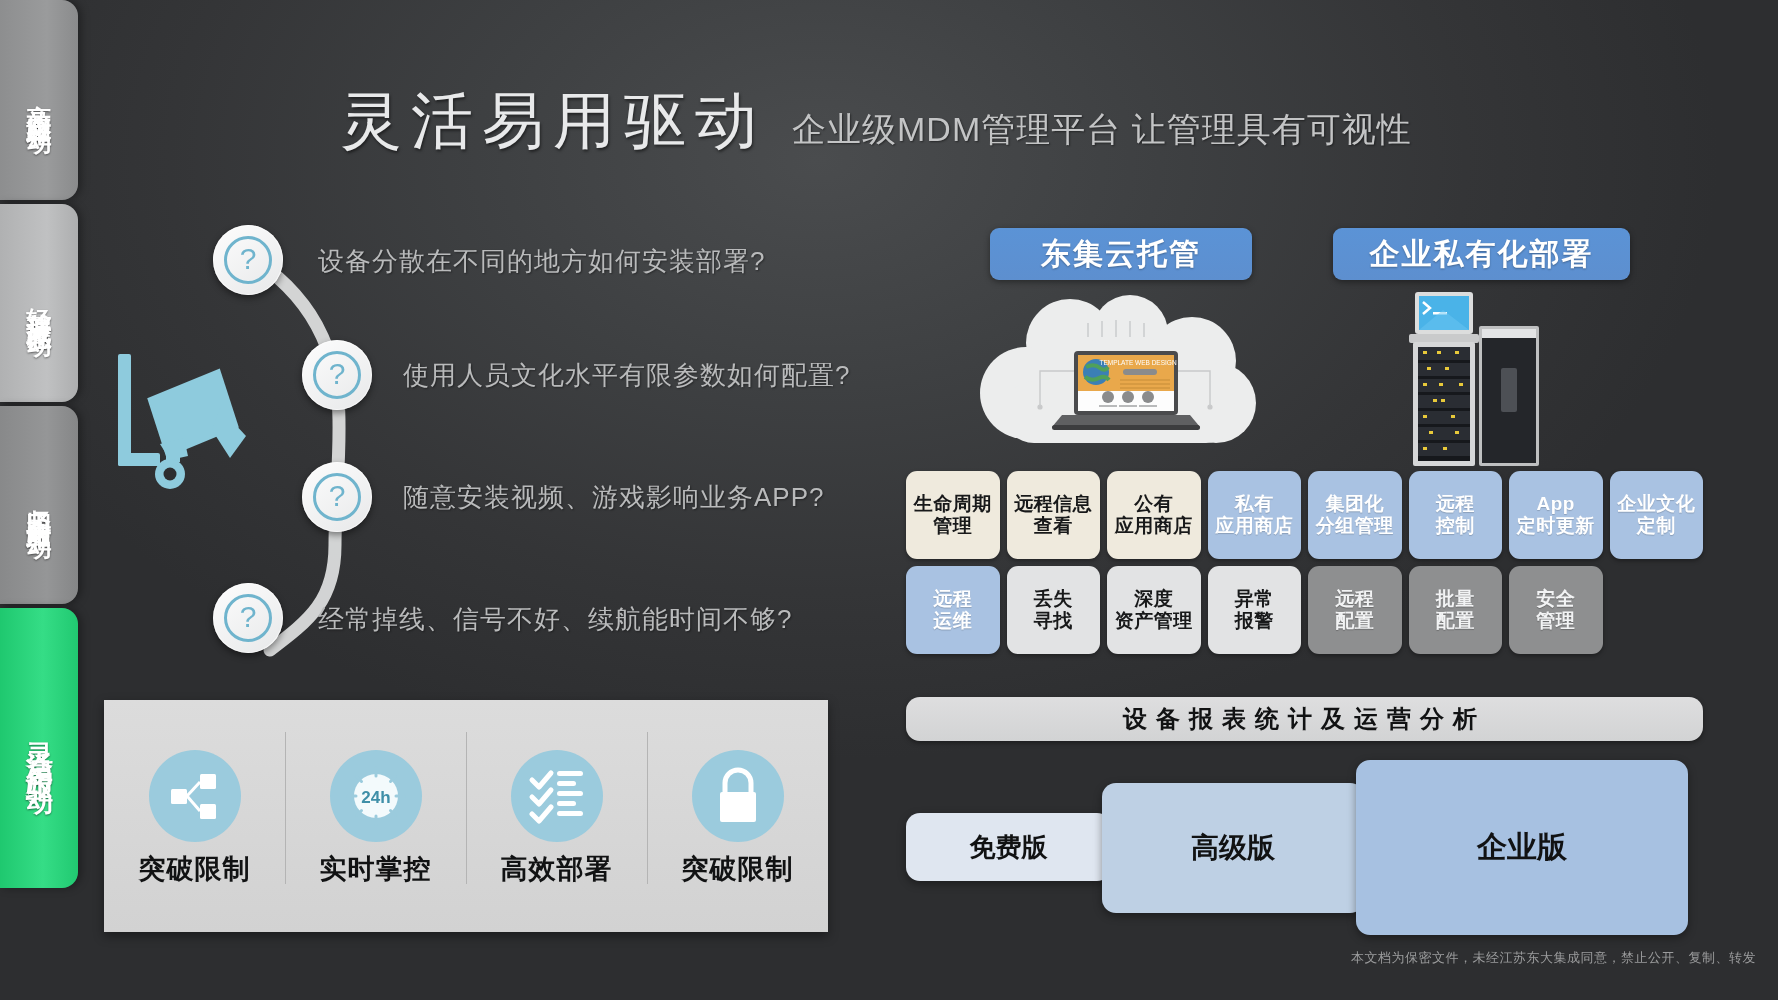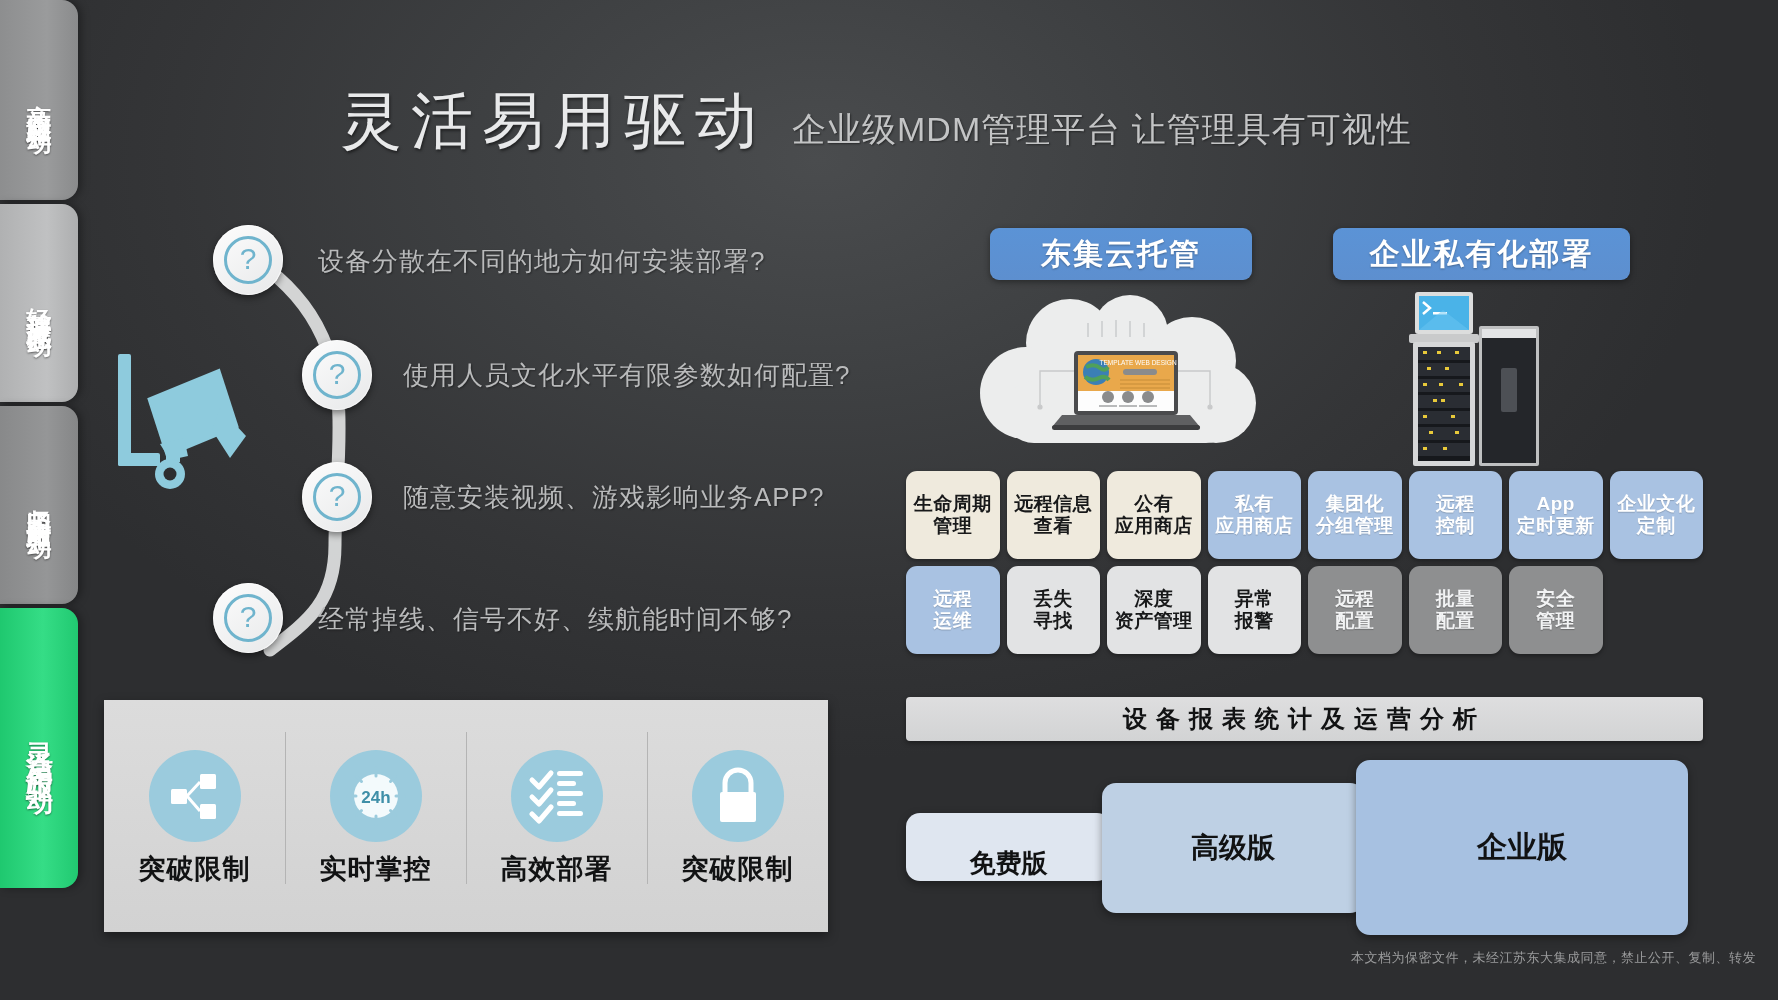--- a/index.html
+++ b/index.html
@@ -169,37 +169,37 @@
   }
   .tile.cream { background: #efeadd; color: #18191a; }
   .tile.blue  { background: #a9c2e2; color: #ffffff; text-shadow: 0 1px 1px rgba(0,0,0,0.18); }
   .tile.light { background: #e2e3e4; color: #18191a; }
   .tile.gray  { background: #8e8f90; color: #f2f3f4; text-shadow: 0 1px 1px rgba(0,0,0,0.25); }
 
   #report-bar {
     position: absolute; left: 906px; top: 697px;
     width: 797px; height: 44px;
     background: linear-gradient(to bottom,#dededf,#d2d3d4);
-    border-radius: 4px;
+    border-radius: 14px;
     box-shadow: 0 2px 5px rgba(0,0,0,0.4);
     display: flex; align-items: center; justify-content: center;
     font-size: 24px; font-weight: bold; color: #111213;
     letter-spacing: 9px;
   }
 
   
   #tiers { position: absolute; left: 906px; top: 760px; width: 800px; height: 175px; }
   .tier {
     position: absolute;
     border-radius: 14px;
     display: flex; align-items: center; justify-content: center;
     font-weight: bold; color: #111213;
     box-shadow: 0 3px 8px rgba(0,0,0,0.38);
   }
-  #tier-free  { left: 0;   top: 53px; width: 205px; height: 68px;  background: #dfe6f0; font-size: 26px; align-items: flex-end; }
+  #tier-free  { left: 0;   top: 53px; width: 205px; height: 68px;  background: #dfe6f0; font-size: 26px; }
   #tier-adv   { left: 196px; top: 23px; width: 262px; height: 130px; background: #bed0e4; font-size: 28px; }
   #tier-ent   { left: 450px; top: 0;  width: 332px; height: 175px; background: #a7c1e1; font-size: 30px; }
 
   #footer-note {
     position: absolute; right: 22px; top: 949px;
     font-size: 13px; color: #9b9c9d;
     letter-spacing: 0.5px;
     white-space: nowrap;
   }
 </style>

